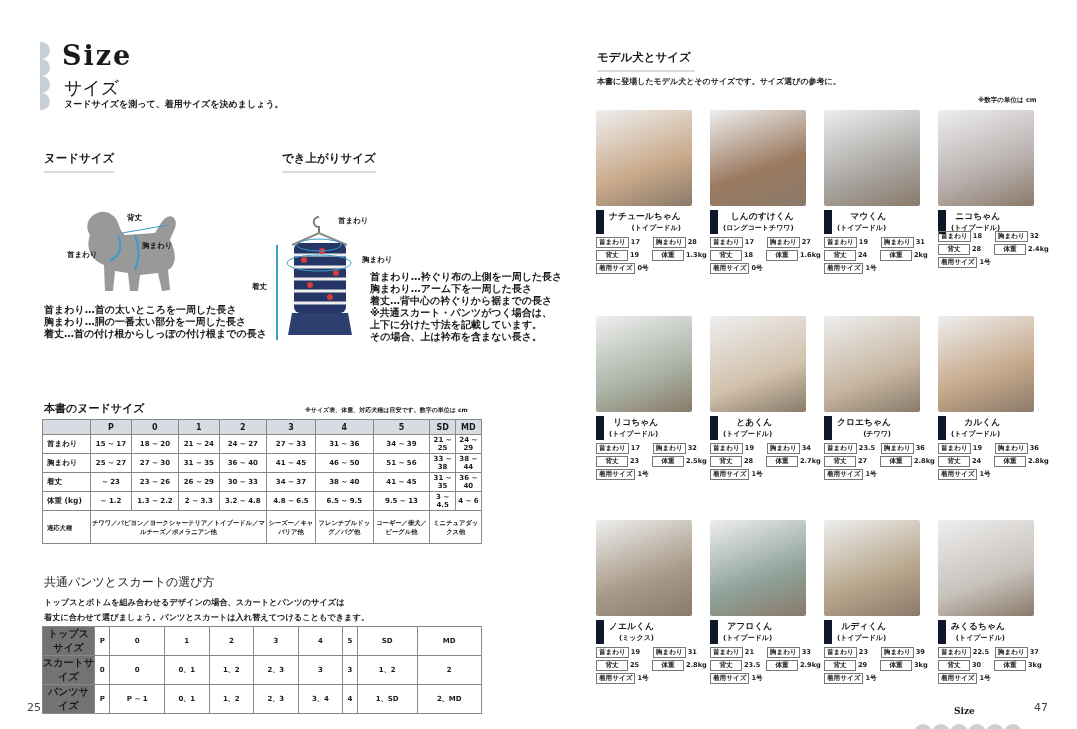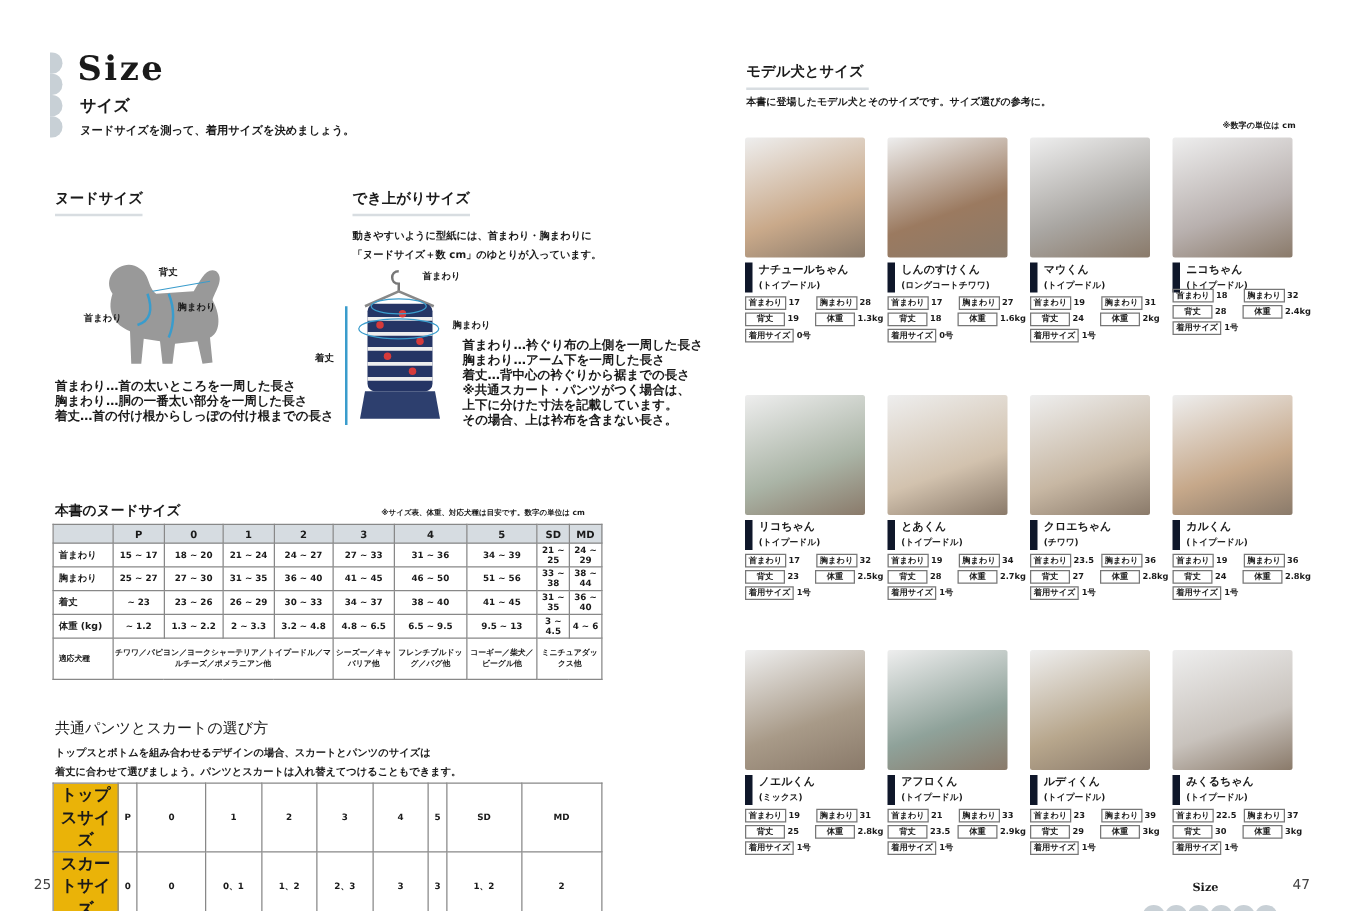--- a/index.html
+++ b/index.html
@@ -1,39 +1,39 @@
 <!DOCTYPE html>
 <html><head>
 <meta charset="utf-8">
 <style>
 *{box-sizing:border-box;margin:0;padding:0;}
 body{width:1077px;height:729px;background:#fff;font-family:"DejaVu Sans",sans-serif;color:#1a1a1a;position:relative;overflow:hidden;}
 .abs{position:absolute;}
 .scallop{position:absolute;left:40px;top:42px;width:10px;height:68px;}
 .scallop span{display:block;width:10px;height:17px;background:#c8d0d6;border-radius:0 9px 9px 0;}
 .title-en{left:62px;top:40px;font-family:"DejaVu Serif",serif;font-weight:bold;font-size:27px;letter-spacing:2px;}
-.title-jp{left:64px;top:76px;font-weight:bold;font-size:13px;}
+.title-jp{left:64px;top:76px;font-weight:normal;font-size:18px;}
 .lead{left:64px;top:98px;font-weight:bold;font-size:9px;}
 .h2{font-weight:bold;font-size:11.5px;padding-bottom:5px;border-bottom:2px solid #d8dde1;display:inline-block;}
 .body{font-weight:bold;font-size:8.2px;line-height:15px;}
 .small{font-weight:bold;font-size:10px;line-height:12px;}
 .dog{position:absolute;left:80px;top:205px;width:100px;height:90px;}
 .label{font-weight:bold;font-size:7.5px;}
 .dress{position:absolute;left:282px;top:215px;width:75px;height:125px;}
 table{border-collapse:collapse;font-size:7px;}
 td,th{border:1px solid #888;text-align:center;font-weight:bold;}
 .nude th{background:#d6dce1;height:15px;font-size:8px;}
 .nude td{height:19px;}
 .nude td.rh{background:#fff;text-align:left;padding-left:4px;font-size:7.5px;width:48px;}
 .nude tr.breed td{height:33px;font-size:6.3px;line-height:9px;}
 .pants td{height:18px;}
-.pants td.rh{background:#eab308;font-size:13px;width:52px;}
+.pants td.rh{background:#737373;font-size:10px;width:52px;}
 .hdr-right{left:597px;top:46px;}
 .photo{position:absolute;width:96px;height:96px;border-radius:2px;}
-.card-name{position:absolute;font-weight:bold;font-size:8.8px;padding-left:5px;border-left:6px solid #0f172a;line-height:12px;}
+.card-name{position:absolute;font-weight:bold;font-size:8.8px;padding-left:5px;border-left:8px solid #0f172a;line-height:12px;text-align:right;}
 .card-name .breed-t{display:block;font-size:7px;}
 .stats{position:absolute;font-size:6.6px;font-weight:bold;line-height:13px;}
 .stats .k{display:inline-block;border:1px solid #777;padding:0 2px;line-height:9px;margin-right:2px;}
 .stats .v{display:inline-block;width:22px;}
 .stats .k.w{width:32px;text-align:center;}
 .pg{font-size:11px;color:#444;}
 .foot-sc{position:absolute;left:914px;top:719px;}
 .foot-sc span{display:inline-block;width:18px;height:10px;background:#c8d0d6;border-radius:9px 9px 0 0;margin-right:0px;}
 </style>
 </head>
@@ -62,24 +62,20 @@
 <div class="abs label" style="left:67px;top:250px;">首まわり</div>
 <div class="abs label" style="left:142px;top:241px;">胸まわり</div>
 <div class="abs small" style="left:44px;top:304px;">
   <div>首まわり…首の太いところを一周した長さ</div>
   <div>胸まわり…胴の一番太い部分を一周した長さ</div>
   <div>着丈…首の付け根からしっぽの付け根までの長さ</div>
 </div>
 
 <div class="abs" style="left:282px;top:147px;">
   <div class="h2">でき上がりサイズ</div>
-  <div class="body" style="margin-top:8px;">
-    <div>動きやすいように型紙には、首まわり・胸まわりに</div>
-    <div>「ヌードサイズ＋数 cm」のゆとりが入っています。</div>
-  </div>
 </div>
 <svg class="dress" viewBox="0 0 75 125">
   <path d="M37 2 C30 2,30 12,37 12 L37 18" stroke="#777" stroke-width="2" fill="none"></path>
   <path d="M10 30 L37 18 L65 30" stroke="#888" stroke-width="2" fill="none"></path>
   <rect x="12" y="28" width="52" height="70" rx="6" fill="#253565"></rect>
   <g stroke="#eee" stroke-width="3">
       <line x1="12" y1="40" x2="64" y2="40"></line>
       <line x1="12" y1="52" x2="64" y2="52"></line>
       <line x1="12" y1="64" x2="64" y2="64"></line>
       <line x1="12" y1="76" x2="64" y2="76"></line>

